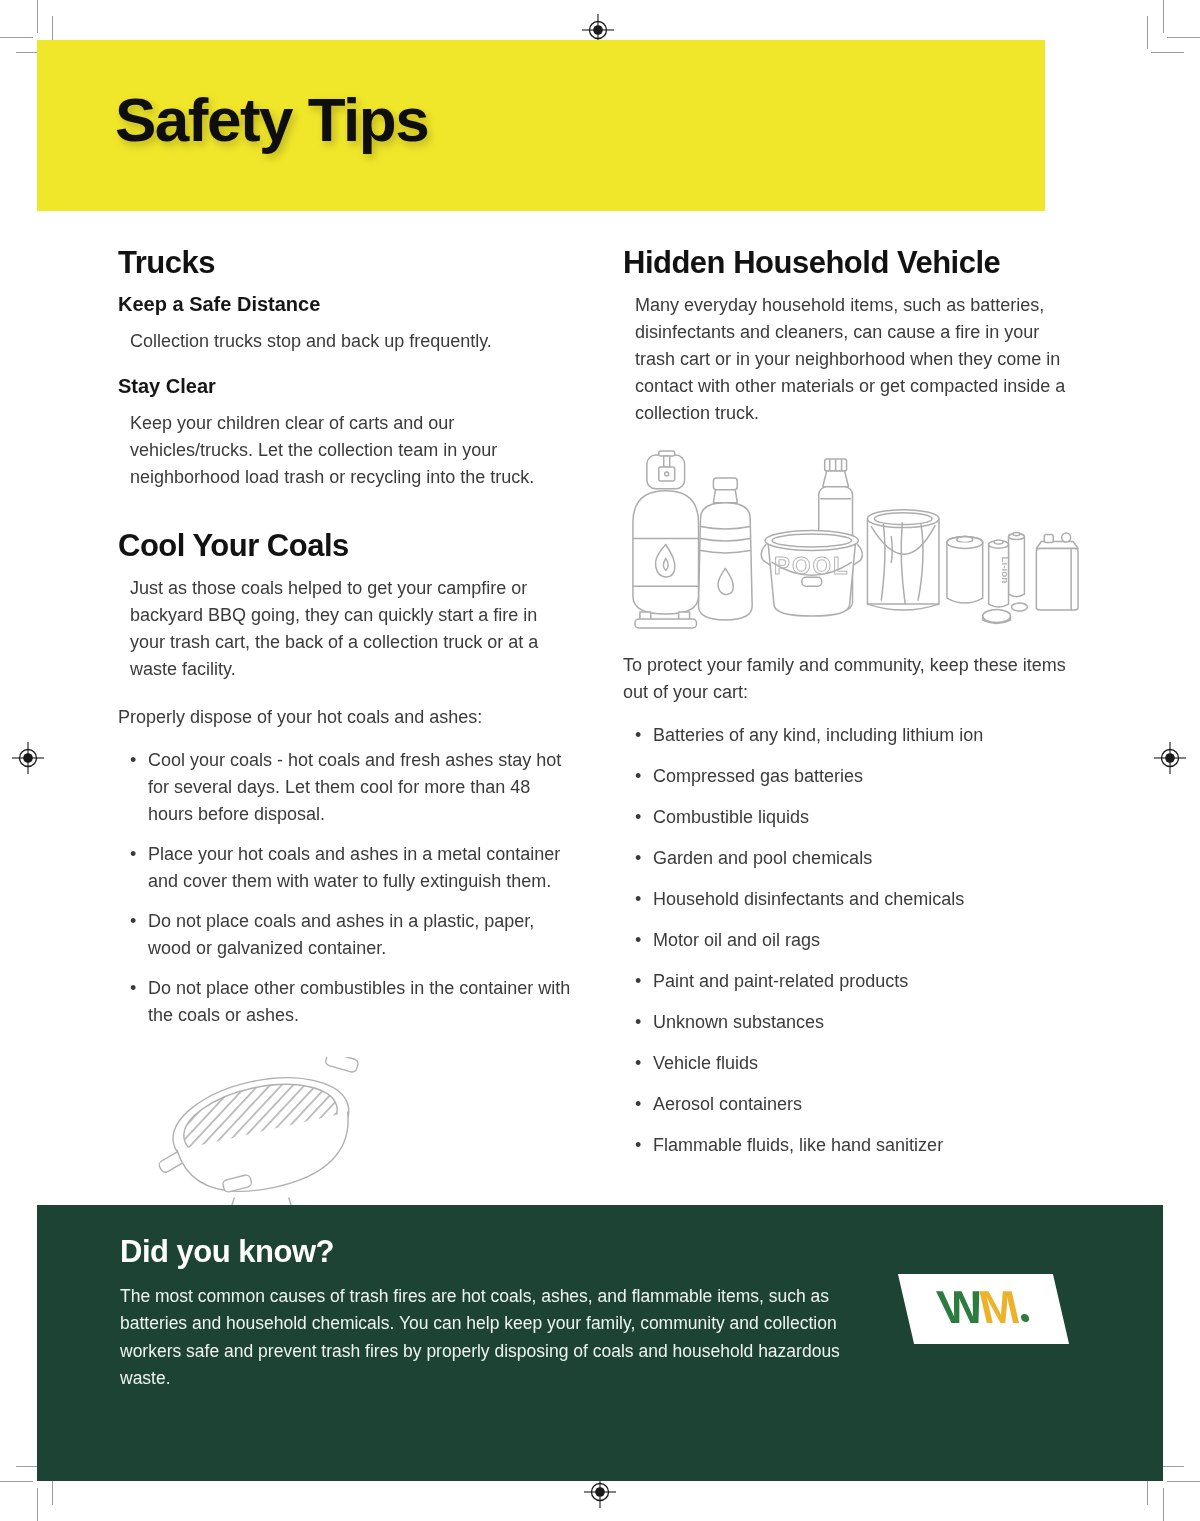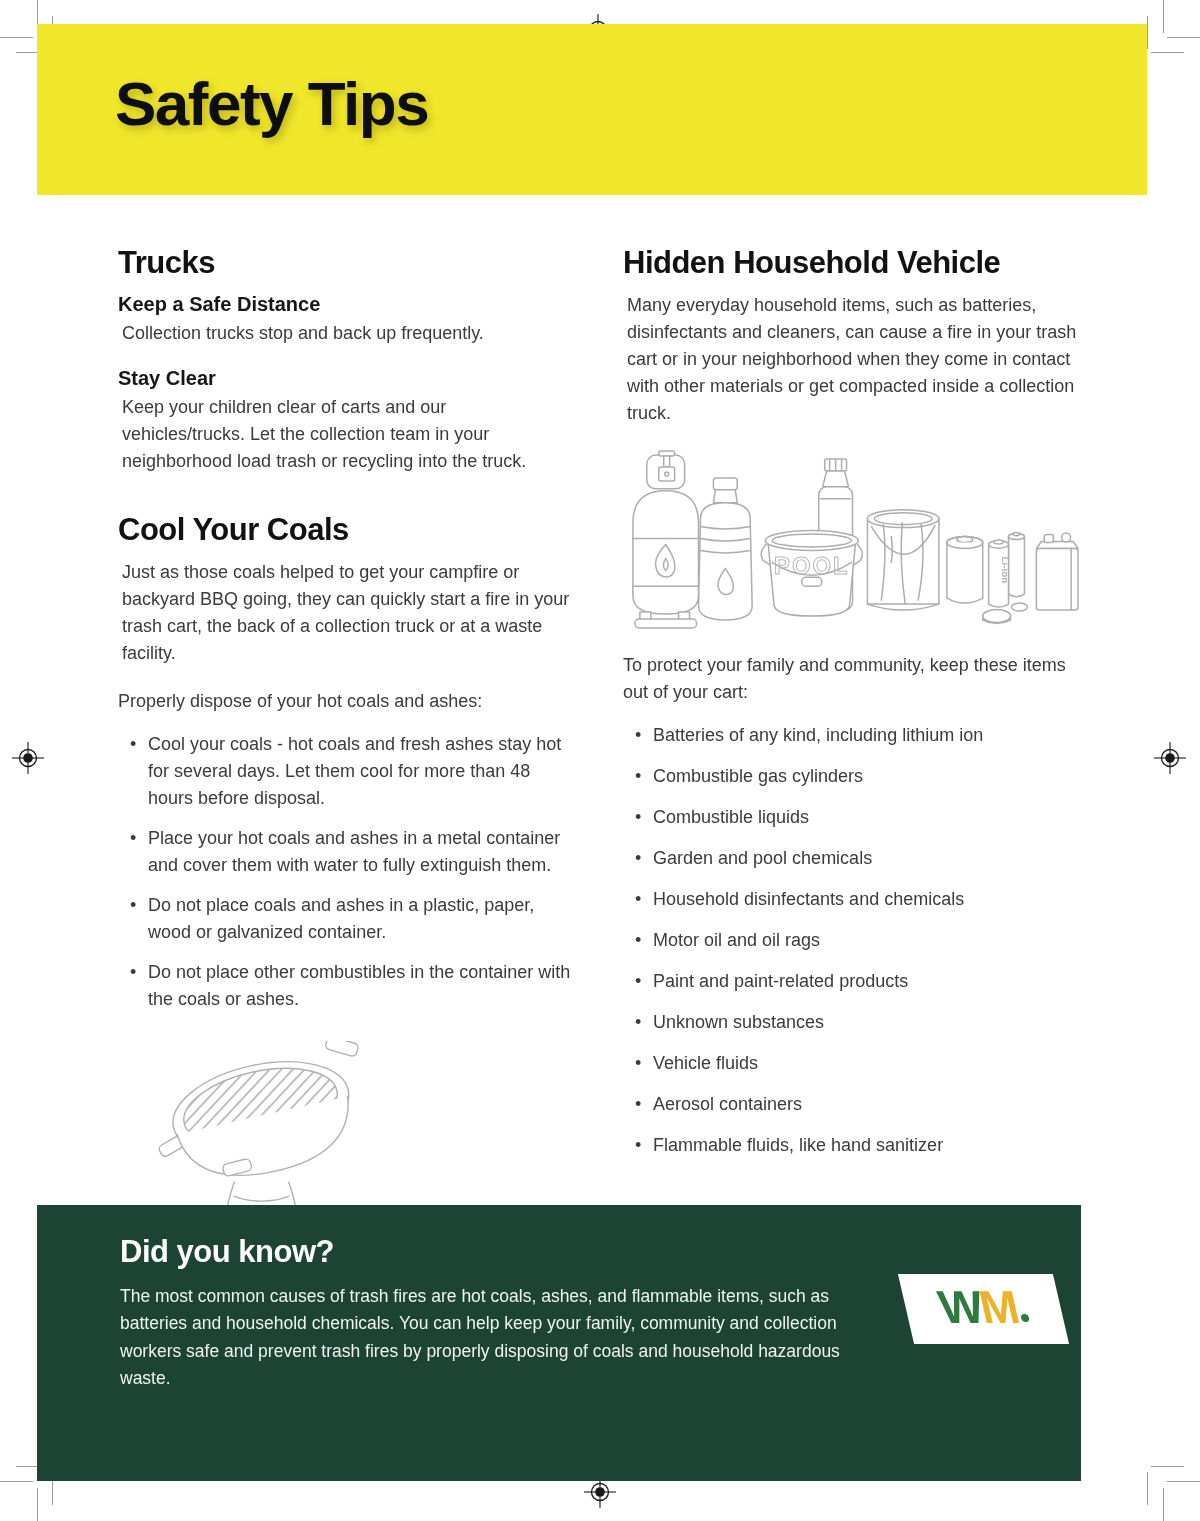--- a/index.html
+++ b/index.html
@@ -7,62 +7,62 @@
     width:1200px;height:1521px;position:relative;background:#ffffff;
     font-family:"Liberation Sans","DejaVu Sans",sans-serif;
     -webkit-font-smoothing:antialiased;overflow:hidden;
   }
   
   .cm{position:absolute;background:#9b9ba1;}
   
   .reg{position:absolute;width:32px;height:32px;}
   
   .banner{
-    position:absolute;left:37px;top:24px;width:1110px;height:171px;
+    position:absolute;left:37px;top:40px;width:1008px;height:171px;
     background:var(--yellow);
   }
   .banner h1{
     margin:0;padding:44px 0 0 78px;
     font-size:62px;font-weight:bold;letter-spacing:-1.5px;color:#0e0e0e;
     text-shadow:3px 4px 9px rgba(0,0,0,0.22);
   }
   
   .columns{
     position:absolute;left:118px;top:242px;width:972px;
     display:grid;grid-template-columns:458px 467px;column-gap:47px;
     color:#3b3b3b;
   }
   h2{
     margin:0;font-size:31px;font-weight:bold;letter-spacing:-0.5px;
     color:#121212;line-height:1.1;
   }
   h3{
     margin:20px 0 3px 0;font-size:20px;font-weight:bold;color:#161616;
   }
-  .body-text{margin:4px;font-size:18px;line-height:1.5;}
+  .body-text{margin:12px;font-size:18px;line-height:1.5;}
   .section-gap{margin-top:38px;}
   .intro{margin-top:12px;}
   .list-intro{margin:21px 0 16px 0;}
   ul.bullets{list-style:none;margin:0;padding:0 0 0 12px;}
   ul.bullets li{
     position:relative;padding-left:18px;margin-bottom:13px;
     font-size:18px;line-height:1.5;
   }
   ul.bullets li::before{
     content:"\2022";position:absolute;left:0;top:0;color:#3b3b3b;
   }
   ul.bullets.tight li{margin-bottom:14px;}
   
   .grill-wrap{margin:28px 0 0 26px;}
   .hazard-wrap{margin:20px 0 6px 0;}
   svg.lineart{display:block;}
   svg.lineart *{vector-effect:non-scaling-stroke;}
   
   .footer{
-    position:absolute;left:37px;top:1205px;width:1044px;height:276px;
+    position:absolute;left:37px;top:1205px;width:1126px;height:276px;
     background:var(--green);
   }
   .footer-inner{padding:30px 0 0 83px;}
   .footer h2{color:#ffffff;font-size:31px;letter-spacing:-0.5px;}
   .footer p{
     margin:14px 0 0 0;width:758px;font-size:17.5px;line-height:1.56;
     color:#eef4f0;
   }
   
   .wm-logo{
@@ -282,21 +282,21 @@
             <rect x="416" y="102" width="42" height="62" rx="3" fill="#fff"></rect>
             <line x1="451" y1="102" x2="451" y2="164"></line>
           </g>
         </g>
       </svg>
     </div>
 
     <p class="body-text list-intro" style="margin-top:14px">To protect your family and community, keep these items out of your cart:</p>
     <ul class="bullets tight">
         <li>Batteries of any kind, including lithium ion</li>
-        <li>Combustible gas cylinders</li>
+        <li>Compressed gas batteries</li>
         <li>Combustible liquids</li>
         <li>Garden and pool chemicals</li>
         <li>Household disinfectants and chemicals</li>
         <li>Motor oil and oil rags</li>
         <li>Paint and paint-related products</li>
         <li>Unknown substances</li>
         <li>Vehicle fluids</li>
         <li>Aerosol containers</li>
         <li>Flammable fluids, like hand sanitizer</li>
       </ul>

